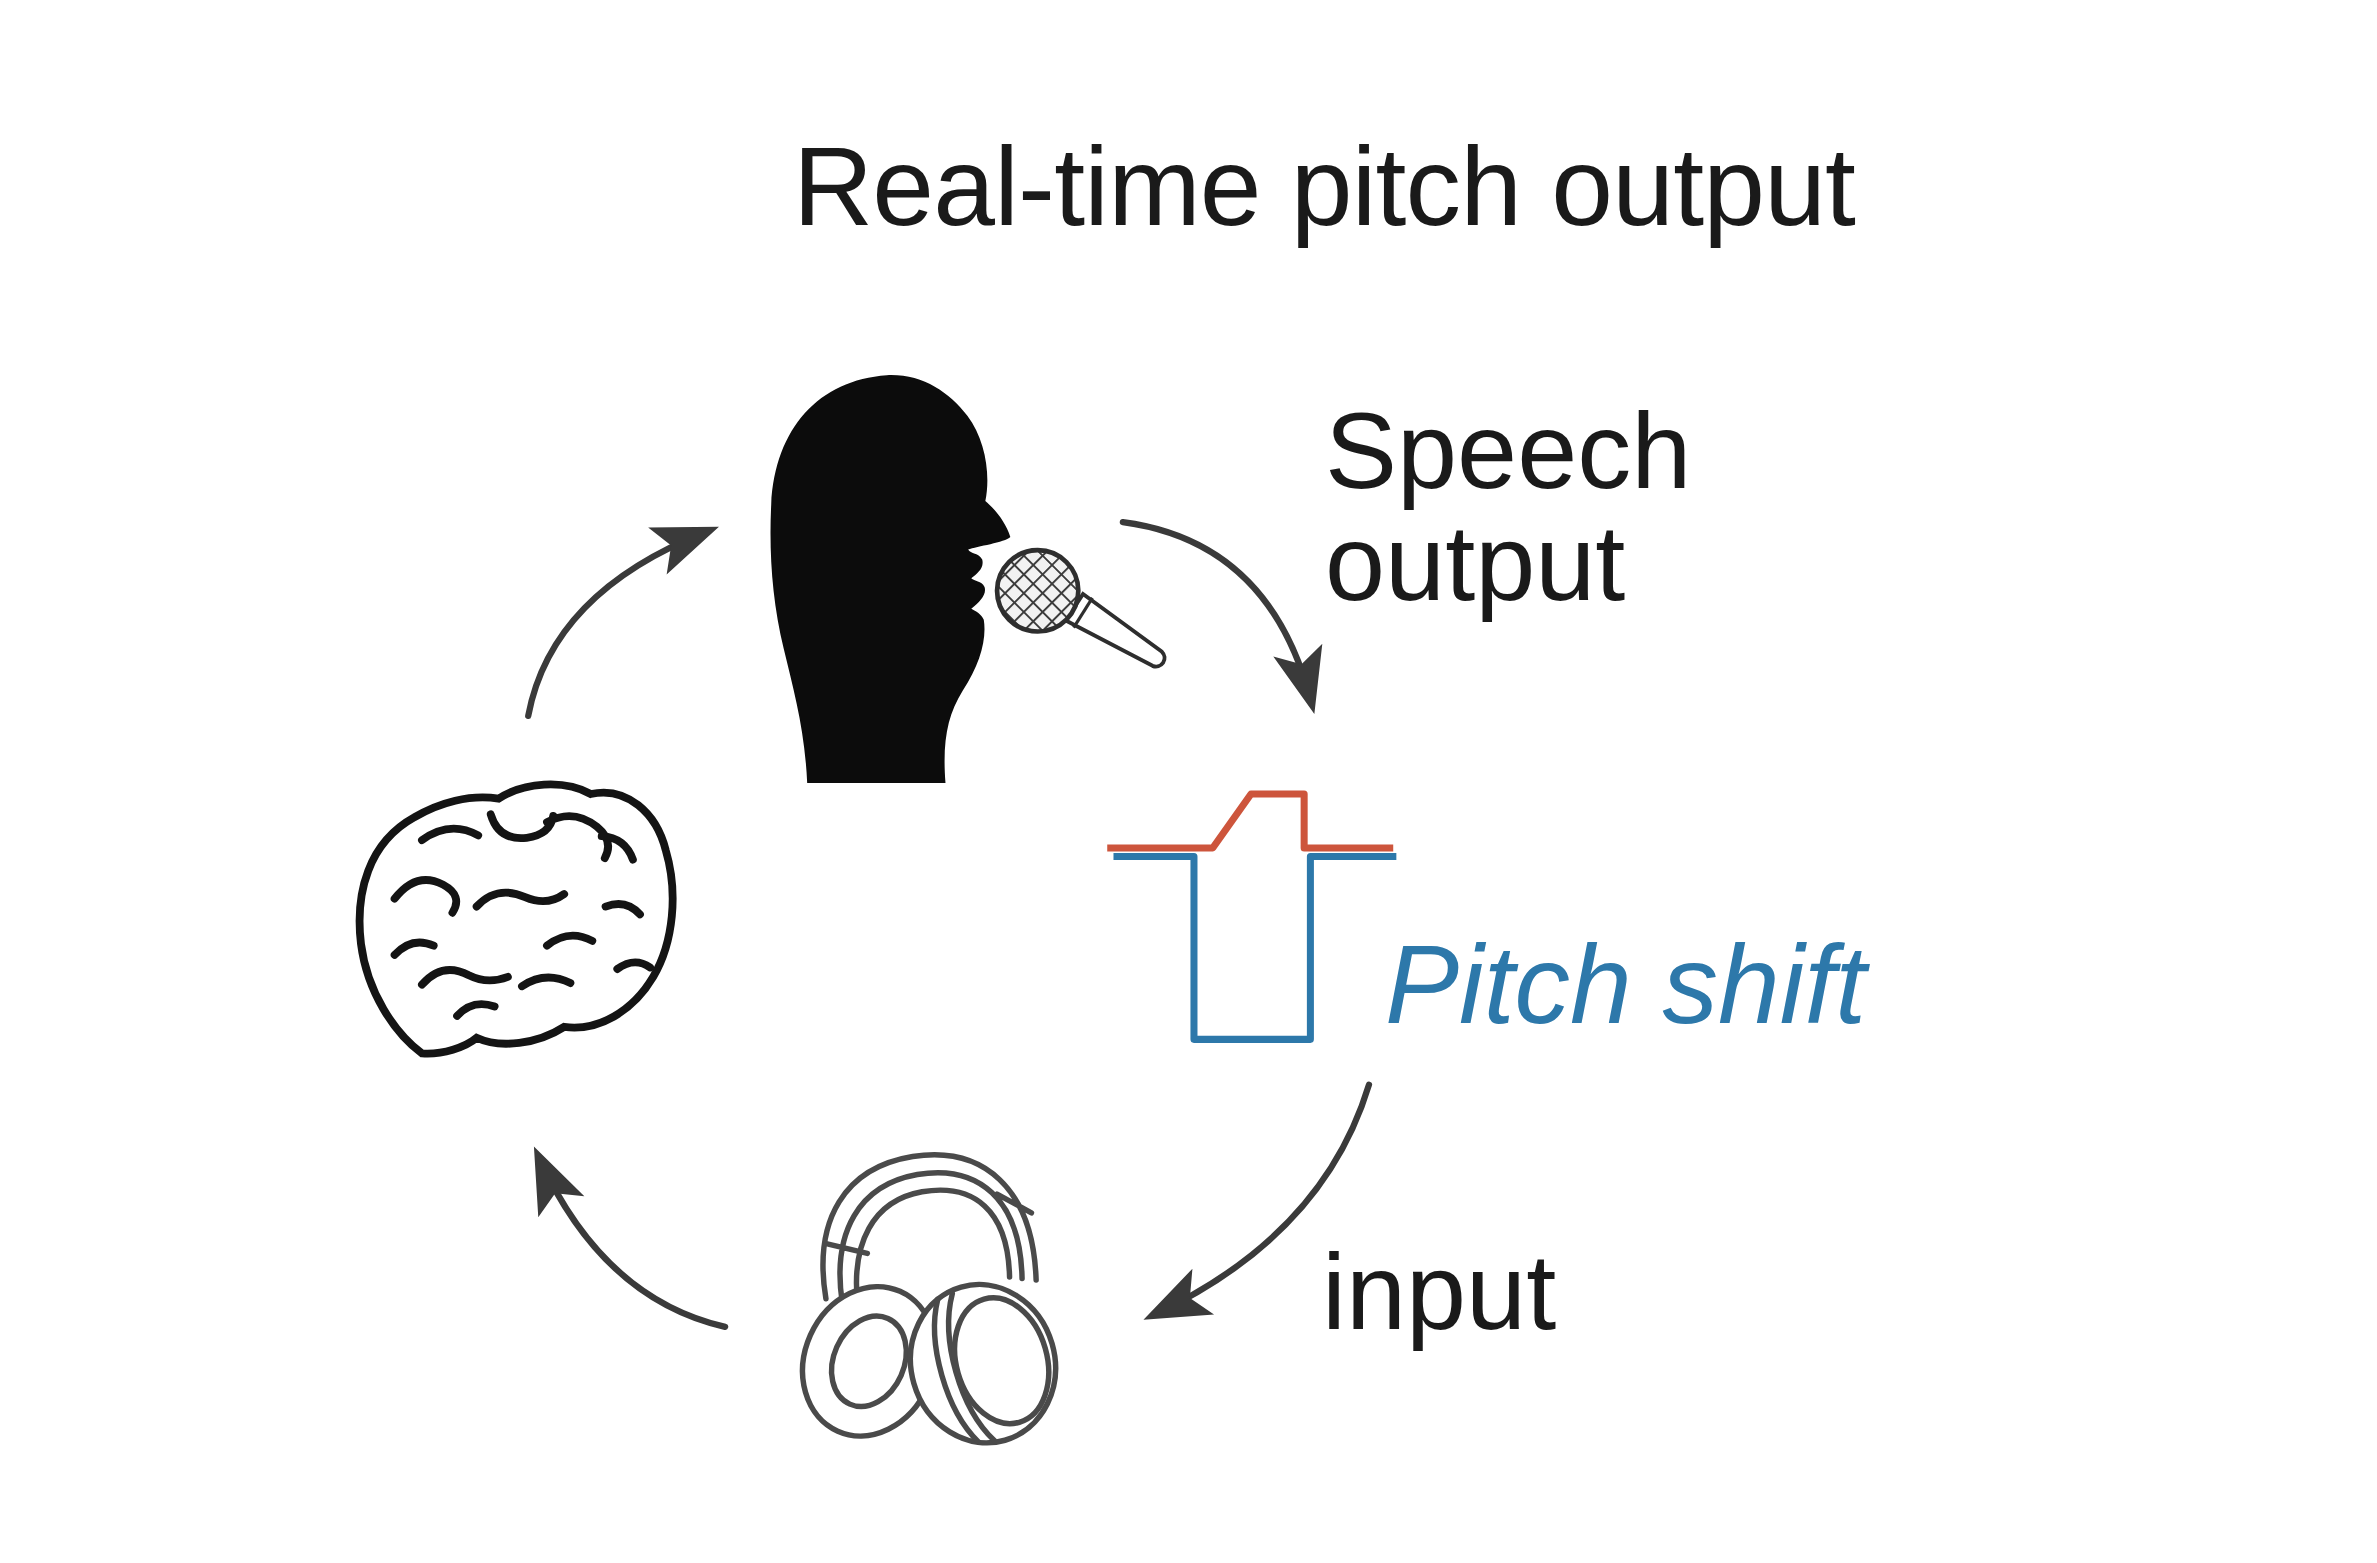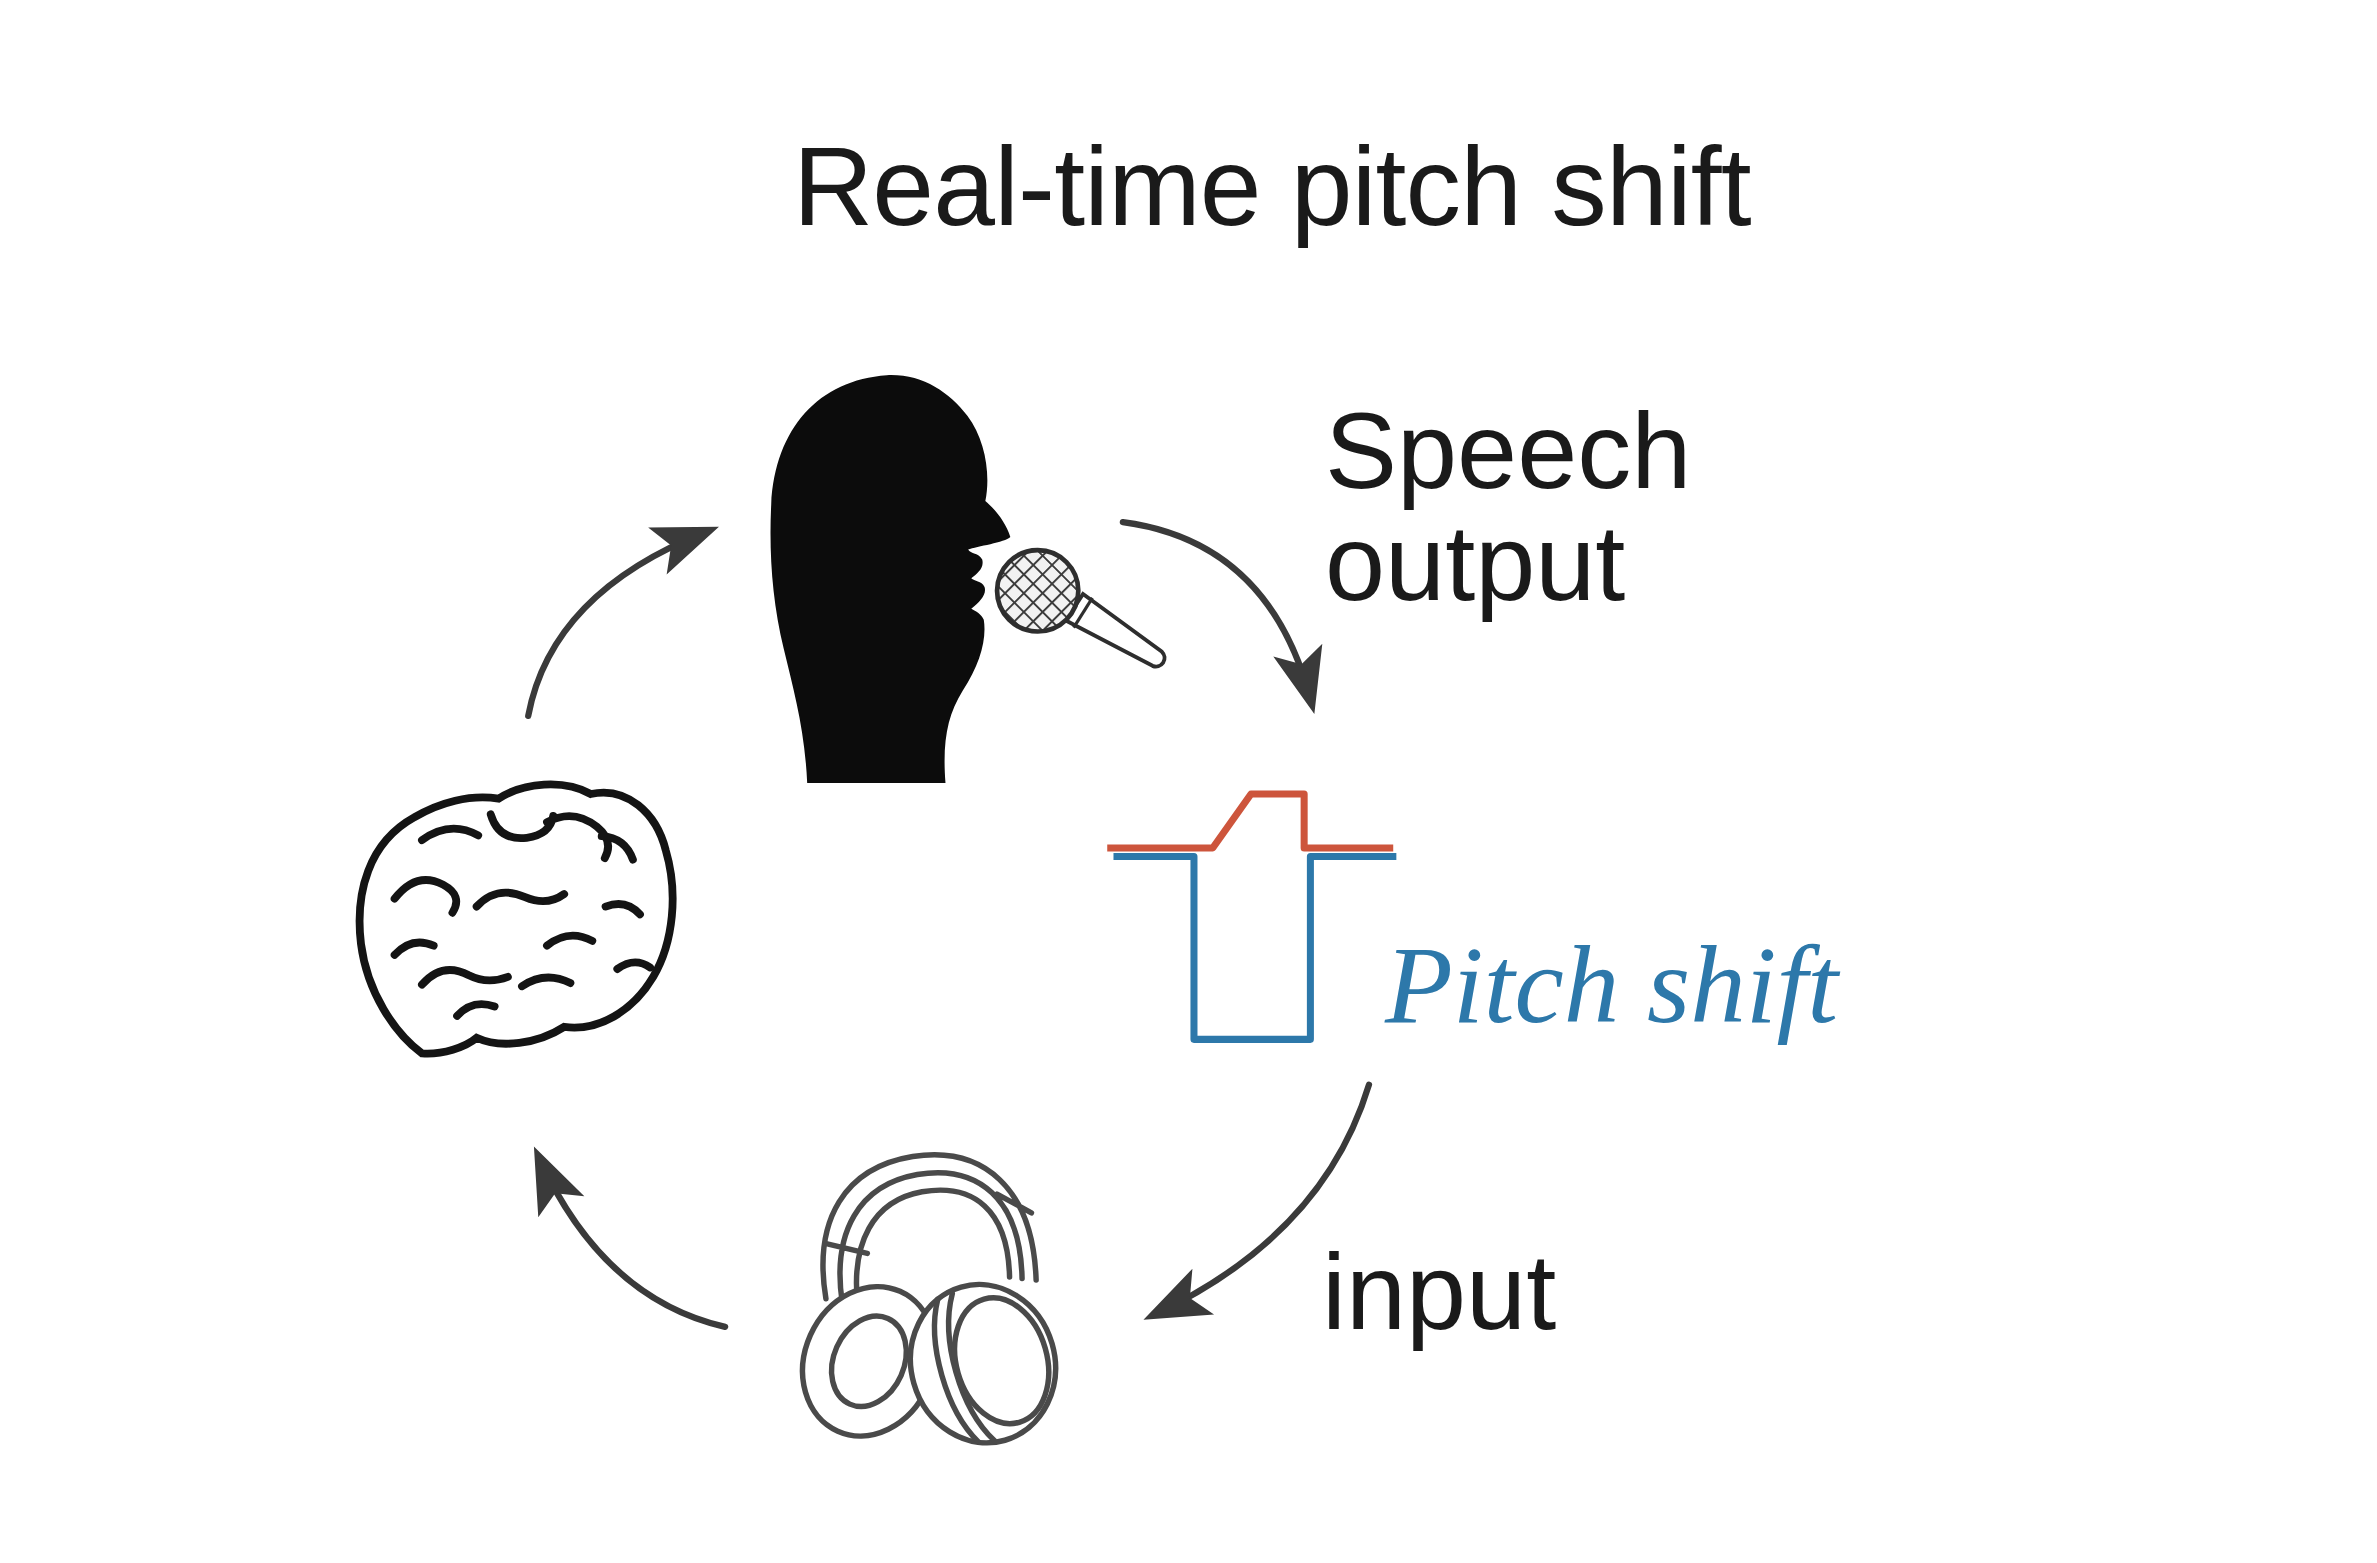--- a/index.html
+++ b/index.html
@@ -8,21 +8,21 @@
     width:2377px;height:1563px;
     background:#ffffff;
     overflow:hidden;
     font-family:"Liberation Sans", sans-serif;
   }
   .art{position:absolute;left:0;top:0;width:2377px;height:1563px;}
   .txt{position:absolute;white-space:nowrap;color:#1a1a1a;}
   .title{left:793px;top:123px;font-size:111px;letter-spacing:-0.8px;}
   .speech{left:1325px;top:395px;font-size:108px;line-height:1.04;}
   .comp{left:1393px;top:700px;font-size:111px;font-style:italic;}
-  .pitch{left:1385px;top:921px;font-size:111px;font-style:italic;font-family:Liberation Serif, serif;}
+  .pitch{left:1385px;top:921px;font-size:111px;font-style:italic;}
   .sensory{left:1322px;top:1235px;font-size:108px;line-height:1.06;}
 </style>
 </head>
 <body>
 
 <div class="canvas">
 
   <svg class="art" viewBox="0 0 3042 2000">
     <defs>
       <marker id="ah" viewBox="0 0 10 8" refX="8.2" refY="4" markerWidth="92" markerHeight="72" markerUnits="userSpaceOnUse" orient="auto">
@@ -106,21 +106,21 @@
         <ellipse cx="1282" cy="1748" rx="58" ry="82"></ellipse>
       </g>
     </g>
 
     <g fill="none" stroke-width="9" stroke-linejoin="round" stroke-linecap="butt">
       <path d="M 1425,1096 L 1528,1096 L 1528,1330 L 1677,1330 L 1677,1096 L 1787,1096" stroke="#2d78aa"></path>
       <path d="M 1417,1085 L 1552,1085 L 1601,1016 L 1669,1016 L 1669,1085 L 1783,1085" stroke="#cd553c"></path>
     </g>
   </svg>
 
-  <div class="txt title" style="color: rgb(26, 26, 26);">Real-time pitch shift</div>
+  <div class="txt title" style="color: rgb(26, 26, 26);">Real-time pitch output</div>
 
   <div class="txt speech" style="color: rgb(26, 26, 26);">
     <div>Speech</div>
     <div>output</div>
   </div>
 
 
   <div class="txt pitch" style="color: rgb(45, 120, 170);">Pitch shift</div>
 
   <div class="txt sensory" style="color: rgb(26, 26, 26);">

